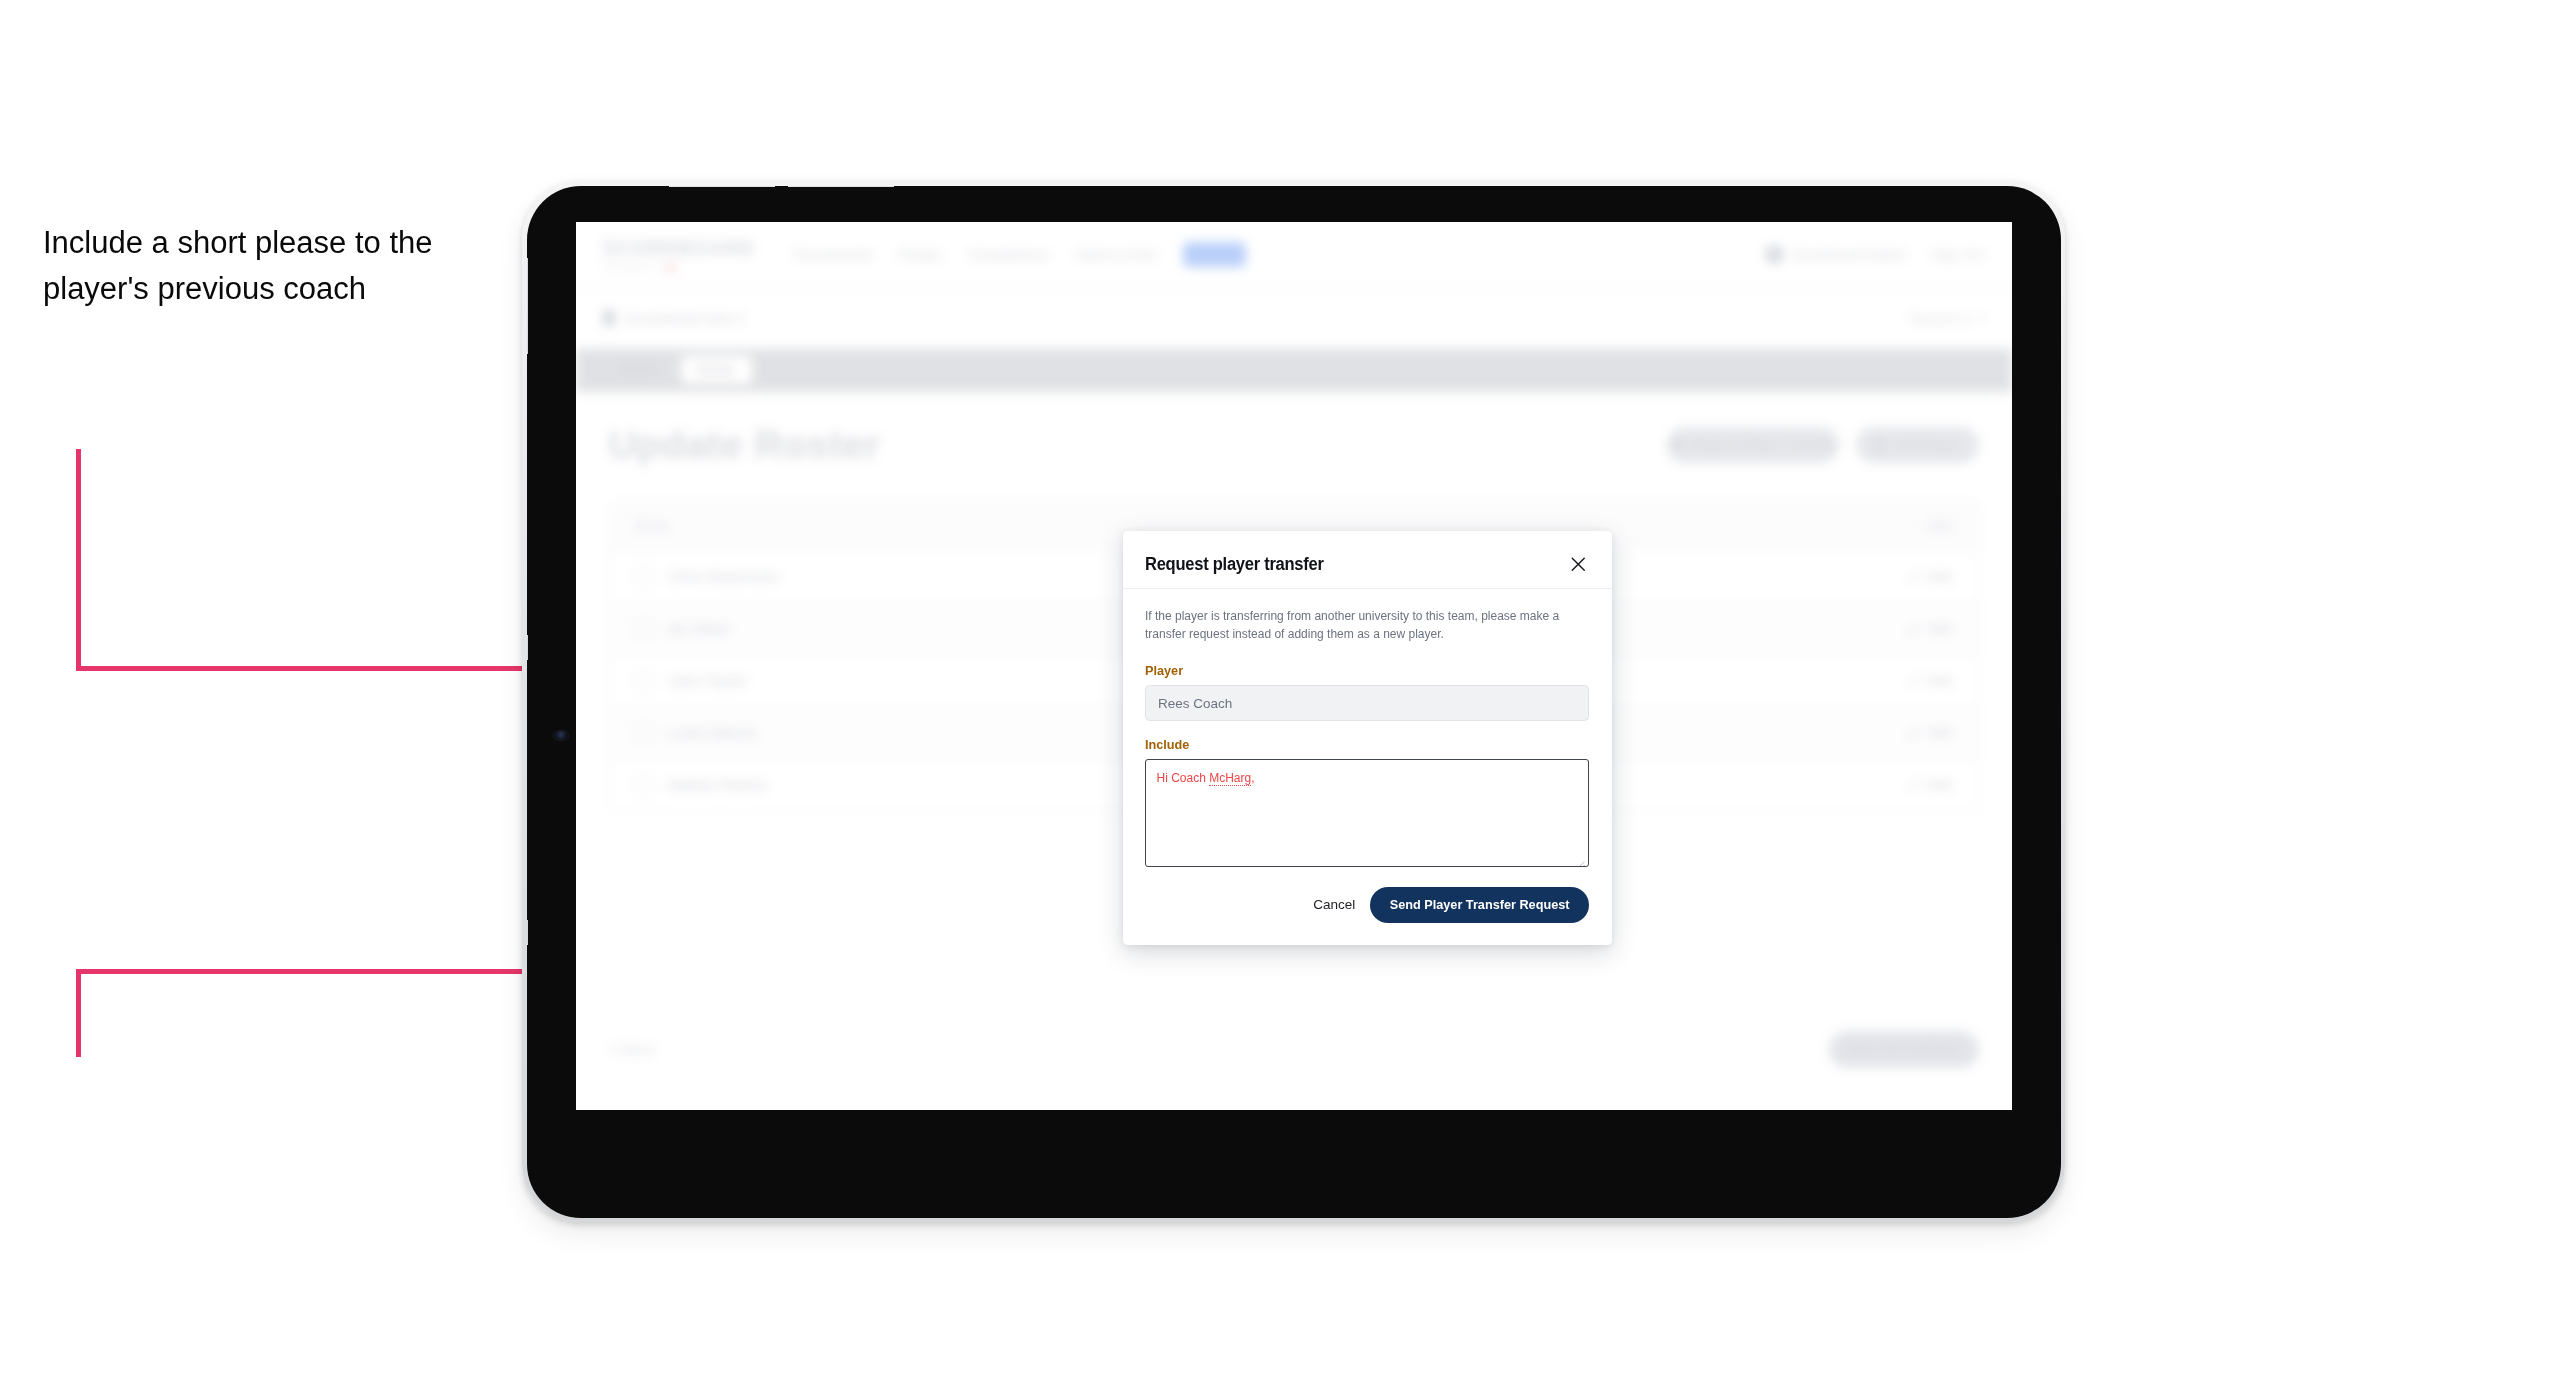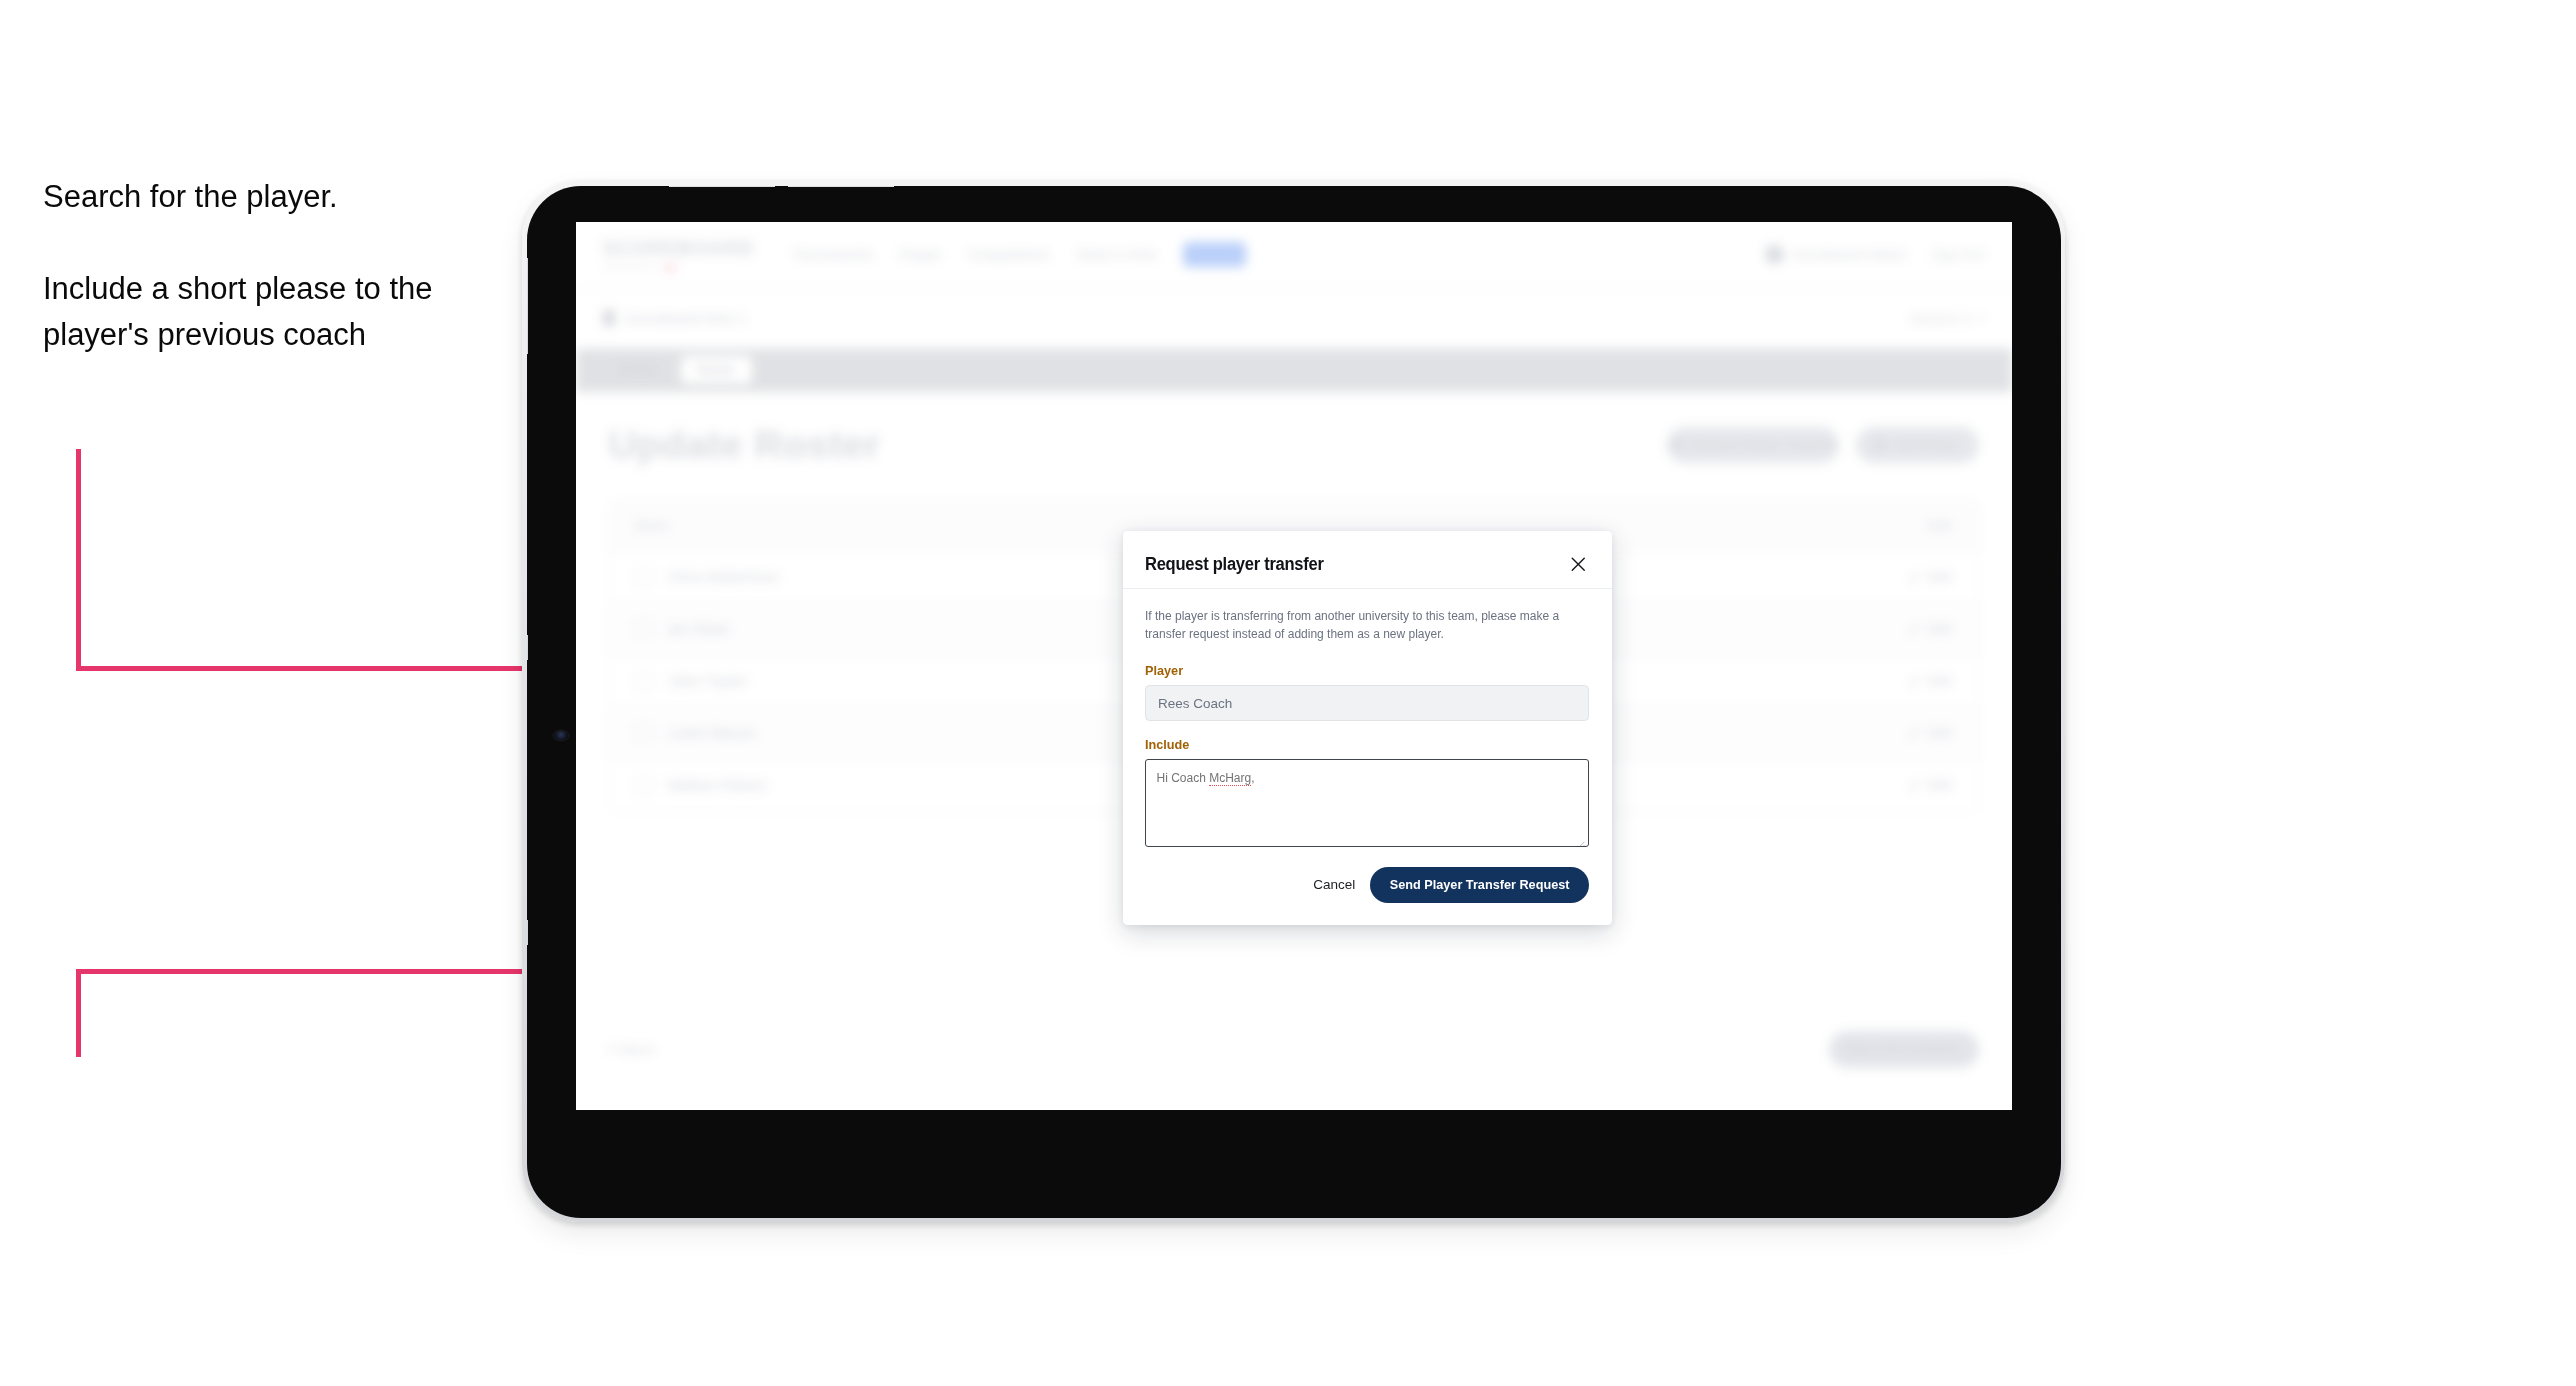--- a/index.html
+++ b/index.html
@@ -177,22 +177,22 @@
   #modal-body { padding: 18px 22.5px 0 22.5px; }
   #modal-desc { font-size: 12px; line-height:1.58; color:#6b7280; margin-bottom: 19.5px; }
   .field-label { font-size: 12.7px; font-weight: 700; color:#a16207; margin-bottom: 7.5px; }
   #player-input {
     width: 100%; height: 36px; background:#f1f2f4; border:0.7px solid #e1e3e7;
     border-radius:4.5px; padding: 0 12px; display:flex; align-items:center;
     font-size:13.5px; color:#6b7280;
   }
   #msg-wrap { margin-top: 16.5px; }
   #msg-area {
-    width:100%; height: 88px; border:0.7px solid #3f444d; border-radius:3px;
-    padding: 8.2px 10.5px; font-size:12px; line-height: 1.62; color:#737373;
+    width:100%; height: 108px; border:0.7px solid #3f444d; border-radius:3px;
+    padding: 8.2px 10.5px; font-size:12px; line-height: 1.62; color:#ef4444;
     position:relative; overflow:hidden;
   }
   #msg-area .l1 { position:relative; display:inline-block; }
   #msg-area .sp { border-bottom: 1.5px dotted #e05050; }
   #msg-area .blank { height: 13.5px; }
   #msg-caret { display:inline-block; width:1.1px; height:12.7px; background:#222; vertical-align:-2.2px; margin-left:0.7px; }
   #resize-grip {
     position:absolute; right:3px; bottom:2.2px; width:8.2px; height:8.2px;
   }
   #modal-footer { display:flex; align-items:center; justify-content:flex-end; gap:15px; padding: 19.5px 22.5px 22.5px 22.5px; }
@@ -204,21 +204,20 @@
   }
 
   :root { --pink: #e5356a; --navy: #12335e; }
 </style>
 </head>
 <body>
 
 <div id="root">
 
   <div class="anno" id="anno-top">
-    <div>Search for the player.</div>
     <div class="para2">Include a short please to the player's previous coach</div>
   </div>
 
 
   <div class="pink pinkline-v1"></div>
   <div class="pink pinkline-h1"></div>
   <div class="arrow-right">
     <svg width="45" height="52" viewBox="0 0 60 70">
         <polyline points="6,6 40,33.5 6,61" fill="none" stroke="#e5356a" stroke-width="7" stroke-linecap="square" stroke-linejoin="miter"></polyline>
       </svg>

